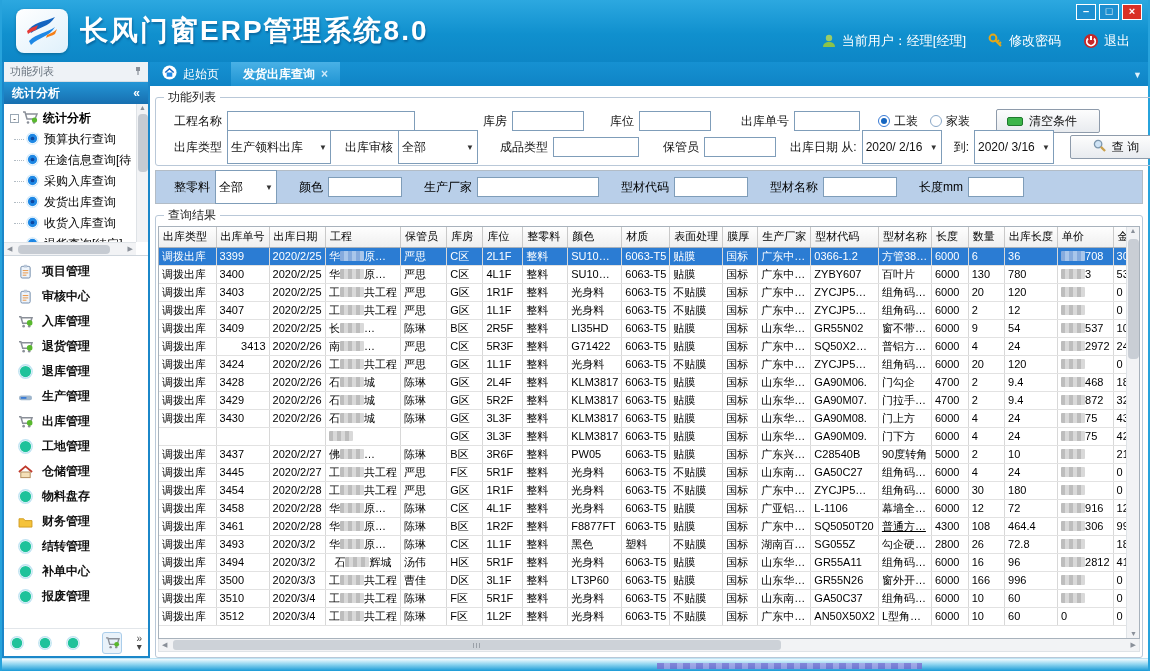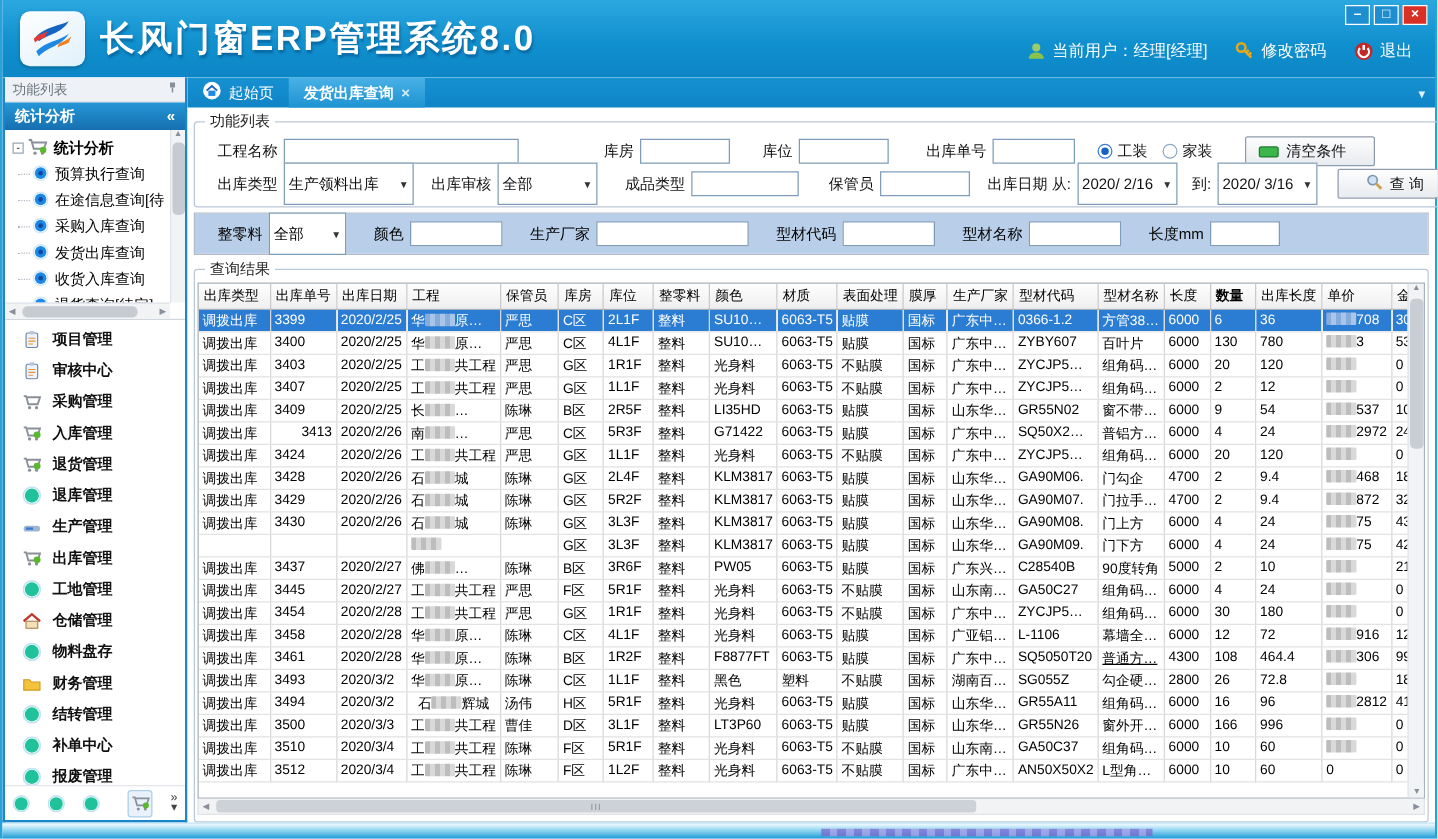--- a/index.html
+++ b/index.html
@@ -273,30 +273,20 @@
             </svg>
           </span>
           <span>审核中心</span>
         </div>
         <div class="menu-item">
           <span class="mi-icon">
             <svg width="15" height="13" viewBox="0 0 16 14">
               <path d="M1 2h2l2 7h8l2-6H4" fill="none" stroke="#8a8f98" stroke-width="1.6"></path>
               <circle cx="6" cy="12" r="1.4" fill="#8a8f98"></circle>
               <circle cx="12" cy="12" r="1.4" fill="#8a8f98"></circle>
-            </svg>
-          </span>
-          <span>采购管理</span>
-        </div>
-        <div class="menu-item">
-          <span class="mi-icon">
-            <svg width="15" height="13" viewBox="0 0 16 14">
-              <path d="M1 2h2l2 7h8l2-6H4" fill="none" stroke="#8a8f98" stroke-width="1.6"></path>
-              <circle cx="6" cy="12" r="1.4" fill="#8a8f98"></circle>
-              <circle cx="12" cy="12" r="1.4" fill="#8a8f98"></circle>
               <circle cx="12.5" cy="8.5" r="3" fill="#59b82e"></circle>
             </svg>
           </span>
           <span>入库管理</span>
         </div>
         <div class="menu-item">
           <span class="mi-icon">
             <svg width="15" height="13" viewBox="0 0 16 14">
               <path d="M1 2h2l2 7h8l2-6H4" fill="none" stroke="#8a8f98" stroke-width="1.6"></path>
               <circle cx="6" cy="12" r="1.4" fill="#8a8f98"></circle>
@@ -538,21 +528,21 @@
                 <th style="width: 51px;">库位</th>
                 <th style="width: 51px;">整零料</th>
                 <th style="width: 43px;">颜色</th>
                 <th style="width: 41px;">材质</th>
                 <th style="width: 49px;">表面处理</th>
                 <th style="width: 43px;">膜厚</th>
                 <th style="width: 47px;">生产厂家</th>
                 <th style="width: 51px;">型材代码</th>
                 <th style="width: 49px;">型材名称</th>
                 <th style="width: 47px;">长度</th>
-                <th style="width: 47px; font-weight: bold;">数量</th>
+                <th style="width: 47px;">数量</th>
                 <th style="width: 49px;">出库长度</th>
                 <th style="width: 47px;">单价</th>
                 <th style="width: 16px;">金</th>
               </tr>
             </thead>
           <tbody>
               <tr class="selected">
                 <td style="width: 66px;">调拨出库</td>
                 <td style="width: 52px;">3399</td>
                 <td style="width: 57px;">2020/2/25</td>

